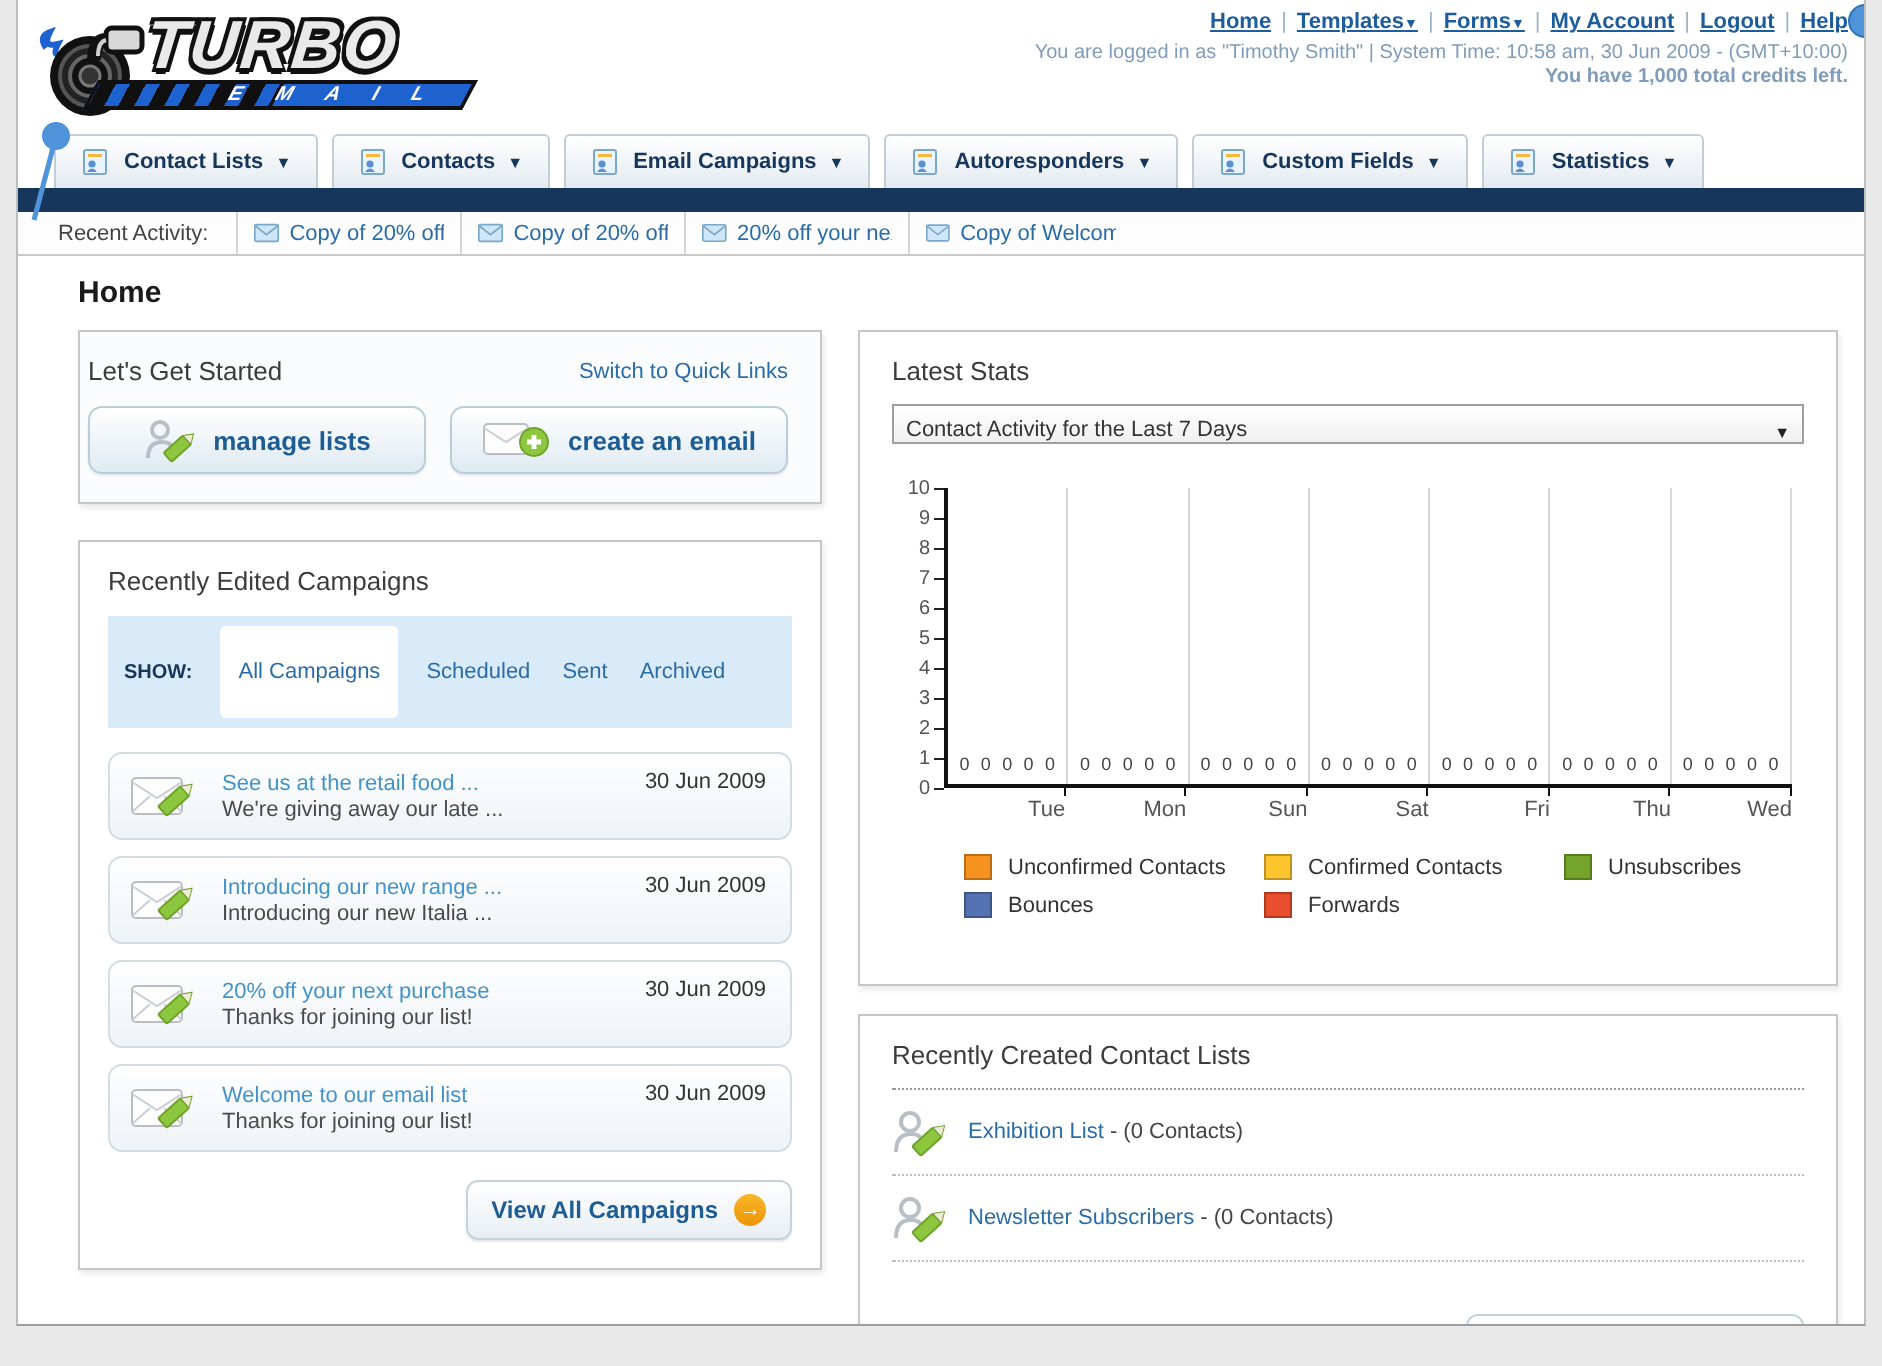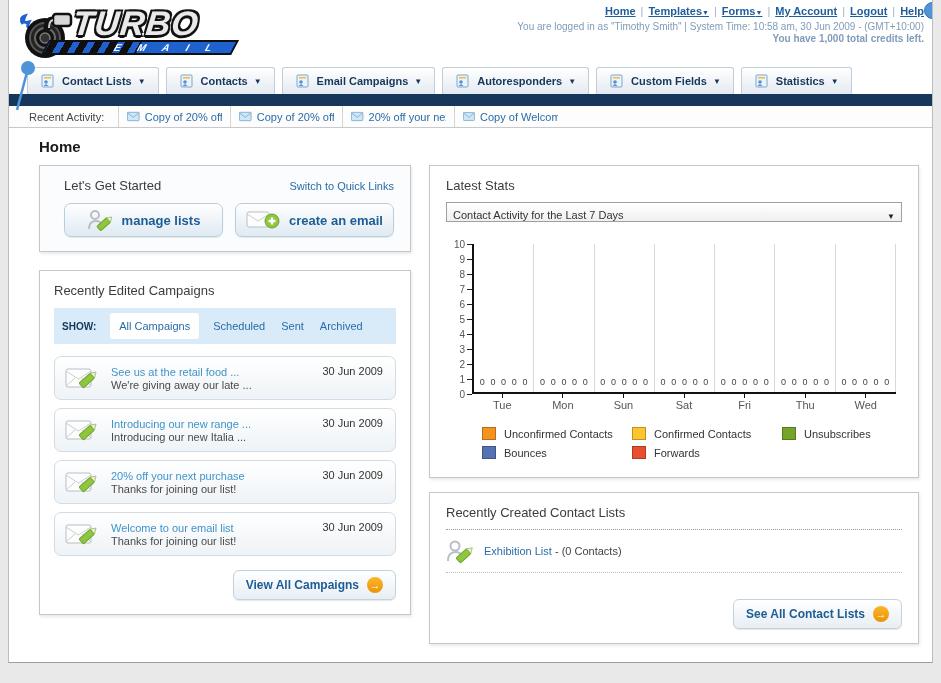--- a/index.html
+++ b/index.html
@@ -51,69 +51,69 @@
   .content { padding:8px 0 0 30px; }
   .page-title { font-size:15px; font-weight:bold; color:#1a1a1a; margin:2px 0 10px 0; }
   .columns { display:flex; gap:18px; align-items:flex-start; }
   .left-col { width:372px; display:flex; flex-direction:column; gap:18px; }
   .right-col { width:490px; display:flex; flex-direction:column; gap:14px; }
 
   .panel { background:#fff; border:1px solid #c6c6c6; box-shadow:1px 2px 3px rgba(0,0,0,0.09); }
   .panel-title { font-size:13px; color:#3c3c3c; }
 
   
-  .get-started { background:#fafcfd; padding:12px 16px 14px 24px; }
+  .get-started { background:#fafcfd; padding:12px 16px 14px 4px; }
   .gs-head { display:flex; justify-content:space-between; align-items:center; margin-bottom:10px; }
   .quick-links { font-size:11px; color:#2a6ca8; text-decoration:none; cursor:pointer; }
   .gs-buttons { display:flex; gap:12px; }
   .gs-btn { flex:1; display:flex; align-items:center; justify-content:center; gap:9px; height:34px;
             background:linear-gradient(#ffffff,#dfeaf2); border:1px solid #b9cedd; border-radius:7px;
             font-size:13px; font-weight:bold; color:#1d5d94; cursor:pointer; box-shadow:0 1px 1px rgba(0,0,0,0.08); }
 
   
   .campaigns { padding:12px 14px 14px 14px; }
   .show-bar { display:flex; align-items:center; gap:14px; background:#d9eaf8; margin-top:10px; padding:5px 8px; }
   .show-label { font-size:10px; font-weight:bold; color:#16365c; }
   .filter { font-size:11px; color:#2a6ca8; cursor:pointer; }
-  .filter.active { background:#fff; border-radius:3px; padding:7px 9px; }
+  .filter.active { background:#fff; border-radius:3px; padding:17px 9px; }
   .campaign-list { margin-top:12px; display:flex; flex-direction:column; gap:8px; }
   .campaign-card { position:relative; display:flex; gap:10px; align-items:center; min-height:44px;
                    padding:6px 10px; border:1px solid #d3dce3; border-radius:7px;
                    background:linear-gradient(#ffffff,#eef3f7); cursor:pointer; }
   .cc-text { display:flex; flex-direction:column; gap:1px; }
   .cc-title { font-size:11px; color:#4293c9; text-decoration:none; }
   .cc-sub { font-size:11px; color:#4a4a4a; }
   .cc-date { position:absolute; right:12px; top:8px; font-size:11px; color:#333; }
   .view-all-row { display:flex; justify-content:flex-end; margin-top:14px; }
   .pill-btn { display:inline-flex; align-items:center; gap:8px; padding:6px 12px;
               background:linear-gradient(#ffffff,#e7eef4); border:1px solid #c4d2dd; border-radius:6px;
               font-size:12px; font-weight:bold; color:#1d5d94; cursor:pointer; box-shadow:0 1px 1px rgba(0,0,0,0.1); }
   .arrow-circle { display:inline-flex; align-items:center; justify-content:center; width:16px; height:16px;
                   border-radius:50%; background:linear-gradient(#f9b62a,#ec9406); color:#fff; font-size:11px;
                   font-weight:bold; line-height:1; }
 
   
-  .stats-panel { padding:12px 16px 14px 16px; }
+  .stats-panel { padding:12px 16px 29px 16px; }
   .dropdown { display:flex; justify-content:space-between; align-items:flex-end; margin-top:9px; height:20px;
               border:1px solid #9f9f9f; background:linear-gradient(#ffffff,#f0f0f0); padding:0 6px;
               font-size:11px; color:#333; cursor:pointer; }
   .dropdown .caret { font-size:8px; color:#222; }
   .chart { margin-top:22px; }
   .chart-grid { display:flex; }
   .chart-yaxis { position:relative; width:26px; height:150px; }
   .ytick { position:absolute; right:0; display:flex; align-items:center; gap:2px; height:12px; }
   .ytick-num { font-size:10px; color:#555; }
   .ytick-dash { width:5px; height:1px; background:#222; }
   .chart-plot { position:relative; display:flex; width:424px; height:150px;
                 border-left:2px solid #111; border-bottom:2px solid #111; }
   .chart-group { position:relative; flex:1; border-right:1px solid #d8d8d8; }
   .zero-row { position:absolute; left:0; right:0; bottom:5px; display:flex; justify-content:space-evenly; }
   .zero-row span { font-size:9px; color:#444; }
   .chart-days { display:flex; width:424px; margin-left:26px; }
-  .day-cell { flex:1; display:flex; flex-direction:column; align-items:center; }
+  .day-cell { flex:1; display:flex; flex-direction:column; align-items:flex-end; }
   .day-tick { width:1px; height:4px; background:#111; }
   .day-label { font-size:11px; color:#555; margin-top:1px; }
   .chart-legend { display:grid; grid-template-columns:150px 150px 150px; row-gap:6px; margin:16px 0 4px 36px; }
   .legend-item { display:flex; align-items:center; gap:8px; }
   .legend-swatch { width:14px; height:13px; border:1px solid rgba(0,0,0,0.25); }
   .legend-name { font-size:11px; color:#333; }
 
   
   .contact-lists { padding:12px 16px 14px 16px; }
   .dotted { border-bottom:1px dotted #9a9a9a; margin:9px 0 0 0; }
@@ -568,20 +568,31 @@
                 <svg width="28" height="26" viewBox="0 0 28 26" style="overflow:visible;flex-shrink:0">
                   <circle cx="9" cy="8" r="4.5" fill="none" stroke="#b9bfc6" stroke-width="2"></circle>
                   <path d="M2 23 q0 -9 7.5 -9 q4.5 0 6 3.5" fill="none" stroke="#b9bfc6" stroke-width="2"></path>
                   <g transform="rotate(-42 18 17)">
                     <rect x="10" y="14" width="14" height="6.5" rx="1" fill="#8dc63f" stroke="#6fa32a"></rect>
                     <path d="M24 14 l5 3.2 -5 3.3 z" fill="#efe9da" stroke="#6fa32a" stroke-width="0.5"></path>
                   </g>
                 </svg>
                 <span class="cl-text"><a class="cl-link">Exhibition List</a> <span class="cl-detail">- (0 Contacts)</span></span>
               </div>
+              <div class="cl-item">
+                <svg width="28" height="26" viewBox="0 0 28 26" style="overflow:visible;flex-shrink:0">
+                  <circle cx="9" cy="8" r="4.5" fill="none" stroke="#b9bfc6" stroke-width="2"></circle>
+                  <path d="M2 23 q0 -9 7.5 -9 q4.5 0 6 3.5" fill="none" stroke="#b9bfc6" stroke-width="2"></path>
+                  <g transform="rotate(-42 18 17)">
+                    <rect x="10" y="14" width="14" height="6.5" rx="1" fill="#8dc63f" stroke="#6fa32a"></rect>
+                    <path d="M24 14 l5 3.2 -5 3.3 z" fill="#efe9da" stroke="#6fa32a" stroke-width="0.5"></path>
+                  </g>
+                </svg>
+                <span class="cl-text"><a class="cl-link">Newsletter Subscribers</a> <span class="cl-detail">- (0 Contacts)</span></span>
+              </div>
             </div>
           <div class="see-all-row">
             <button class="pill-btn">
               <span>See All Contact Lists</span>
               <span class="arrow-circle">→</span>
             </button>
           </div>
         </section>
       </div>
     </div>

